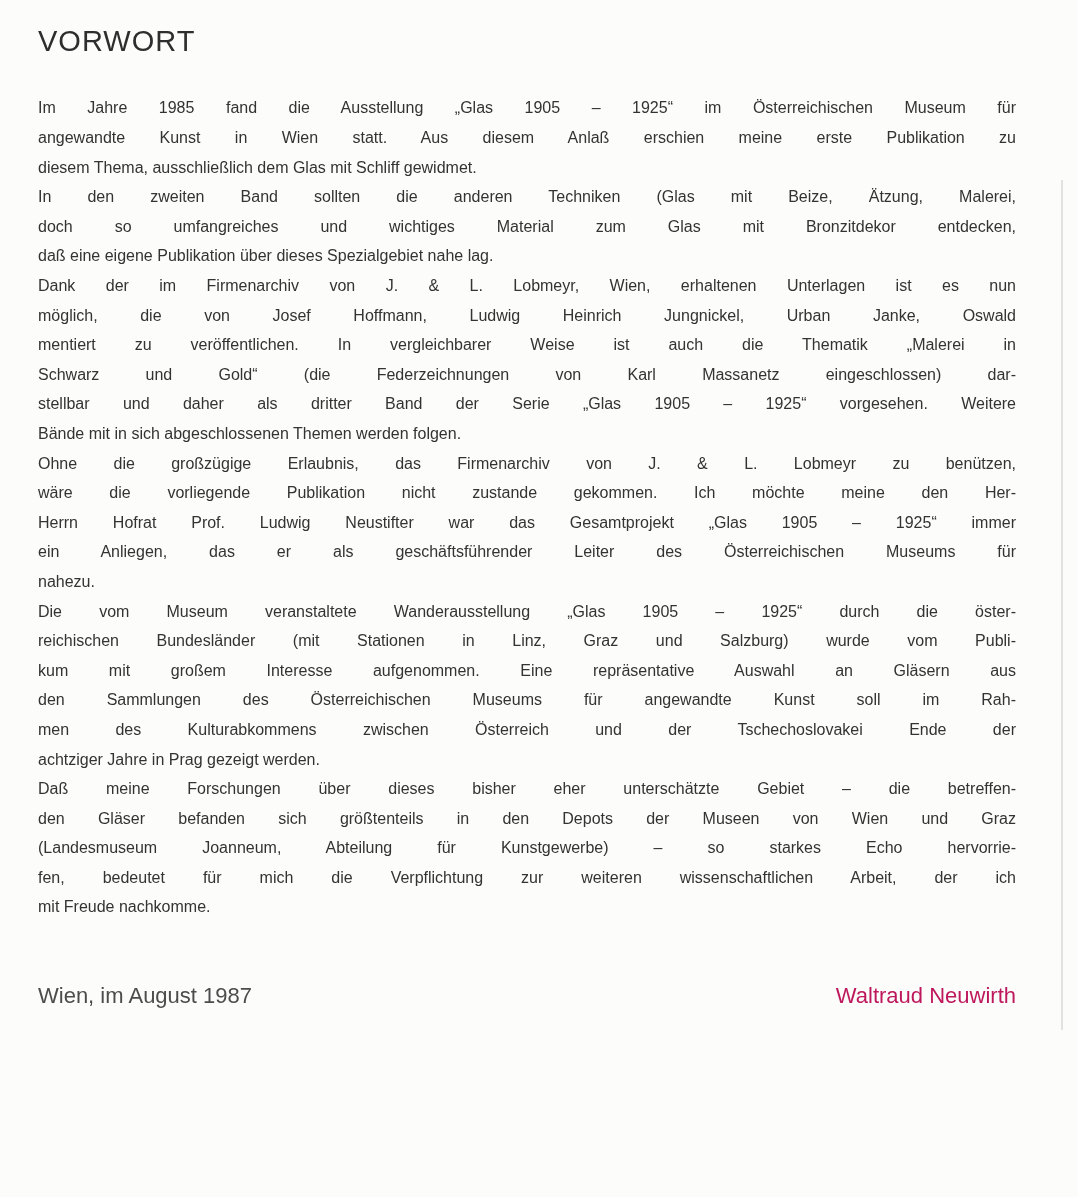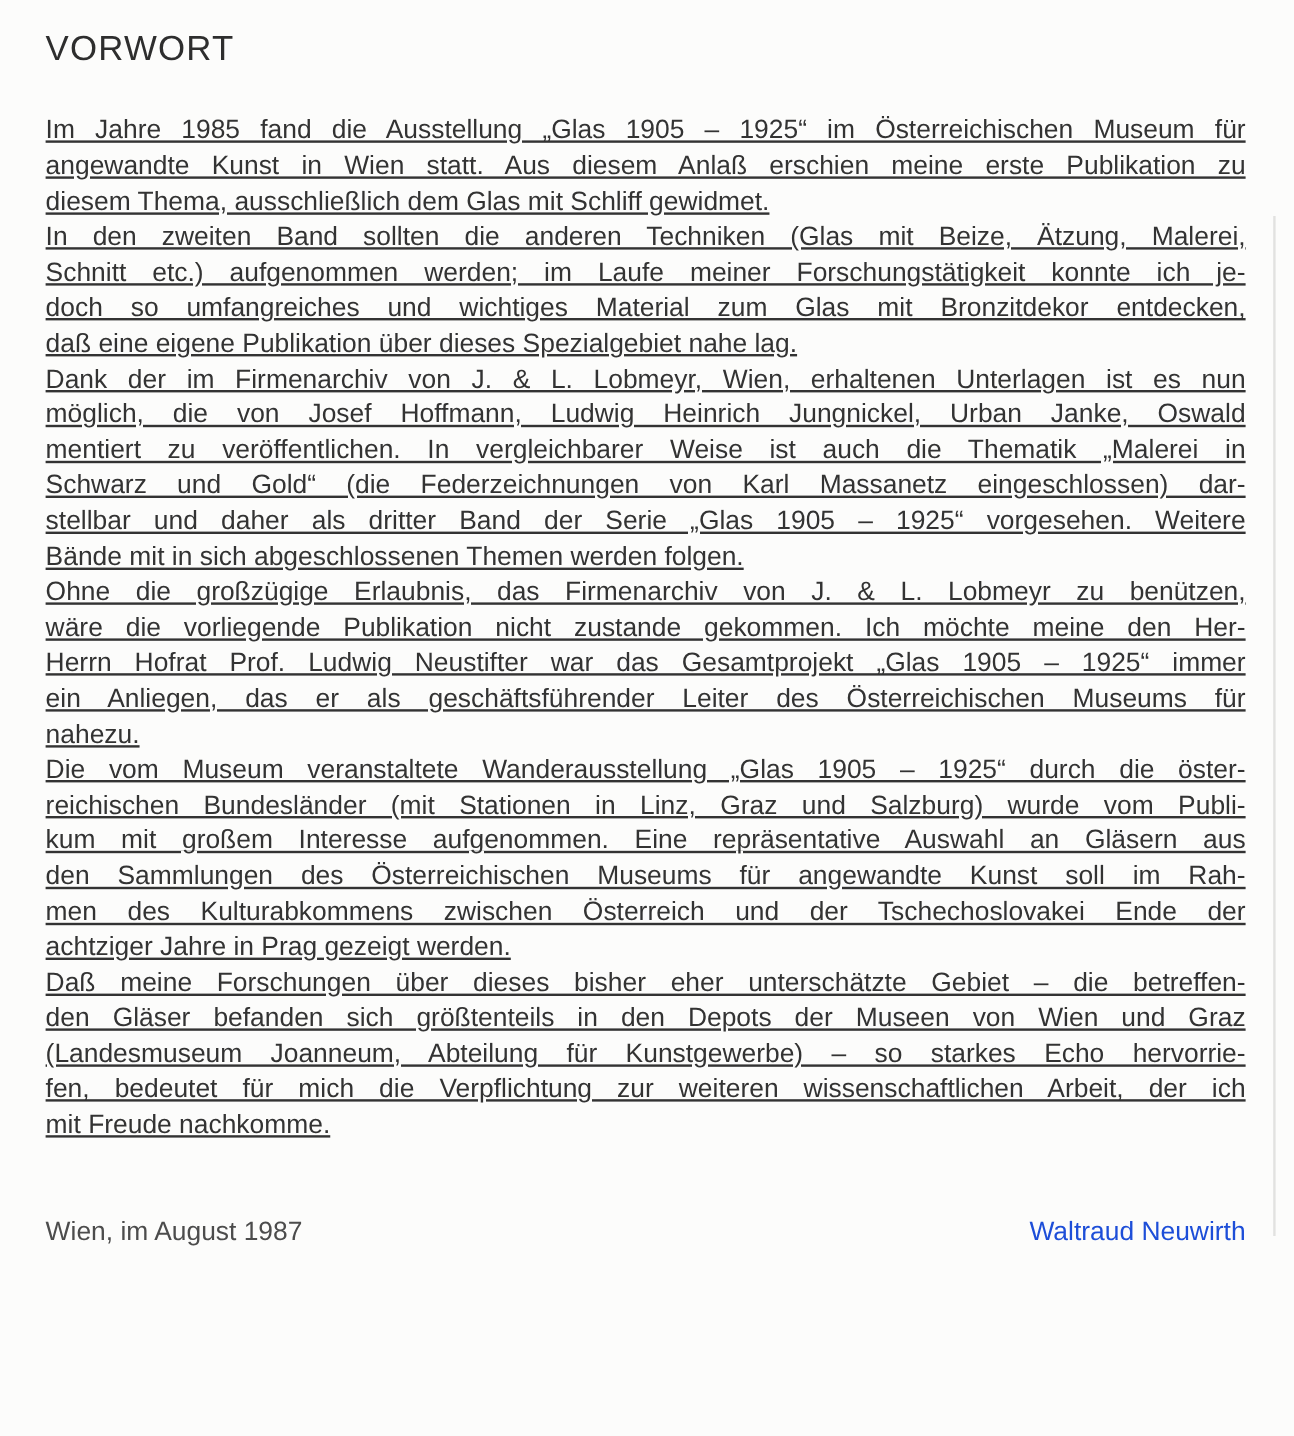--- a/index.html
+++ b/index.html
@@ -12,55 +12,54 @@
     width:1078px;height:1197px;
     background:var(--paper);
     color:var(--ink);
     font-family:"Liberation Sans","DejaVu Sans",sans-serif;
     position:relative;
     overflow:hidden;
   }
   .page{
     box-sizing:border-box;
     width:100%;height:100%;
-    padding:26px 40px 0 38px;
+    padding:26px 62px 0 38px;
     position:relative;
   }
   .title{
     font-size:29px;
     font-weight:400;
     letter-spacing:1px;
     line-height:1.05;
     margin:0 0 37px 0;
     color:#2e2e2e;
   }
   .body-text{
-    font-size:22px;
+    font-size:16px;
     color:var(--ink);
-    text-decoration:underline;
   }
   .para{margin:0;padding:0;}
   .line{
     line-height:29.6px;
     height:29.6px;
     text-align:justify;
     text-align-last:justify;
   }
   .line.last{
     text-align-last:left;
   }
   .footer{
     display:flex;
     justify-content:space-between;
     align-items:flex-end;
     margin-top:61px;
     font-size:22px;
   }
   .footer .place-date{color:var(--ink-light);}
-  .footer .author{color:#1d4ed8;}
+  .footer .author{color:#be185d;}
   .scan-edge{
     position:absolute;
     top:180px;
     right:15px;
     width:2px;
     height:850px;
     background:#e2e2e0;
   }
 </style>
 </head>
@@ -70,21 +69,20 @@
   <h1 class="title">VORWORT</h1>
 
   <div class="body-text" id="paragraphs">
       <div class="para">
         <div class="line">Im Jahre 1985 fand die Ausstellung „Glas 1905 – 1925“ im Österreichischen Museum für</div>
         <div class="line">angewandte Kunst in Wien statt. Aus diesem Anlaß erschien meine erste Publikation zu</div>
         <div class="line last">diesem Thema, ausschließlich dem Glas mit Schliff gewidmet.</div>
       </div>
       <div class="para">
         <div class="line">In den zweiten Band sollten die anderen Techniken (Glas mit Beize, Ätzung, Malerei,</div>
-        <div class="line">Schnitt etc.) aufgenommen werden; im Laufe meiner Forschungstätigkeit konnte ich je-</div>
         <div class="line">doch so umfangreiches und wichtiges Material zum Glas mit Bronzitdekor entdecken,</div>
         <div class="line last">daß eine eigene Publikation über dieses Spezialgebiet nahe lag.</div>
       </div>
       <div class="para">
         <div class="line">Dank der im Firmenarchiv von J. &amp; L. Lobmeyr, Wien, erhaltenen Unterlagen ist es nun</div>
         <div class="line">möglich, die von Josef Hoffmann, Ludwig Heinrich Jungnickel, Urban Janke, Oswald</div>
         <div class="line">mentiert zu veröffentlichen. In vergleichbarer Weise ist auch die Thematik „Malerei in</div>
         <div class="line">Schwarz und Gold“ (die Federzeichnungen von Karl Massanetz eingeschlossen) dar-</div>
         <div class="line">stellbar und daher als dritter Band der Serie „Glas 1905 – 1925“ vorgesehen. Weitere</div>
         <div class="line last">Bände mit in sich abgeschlossenen Themen werden folgen.</div>

